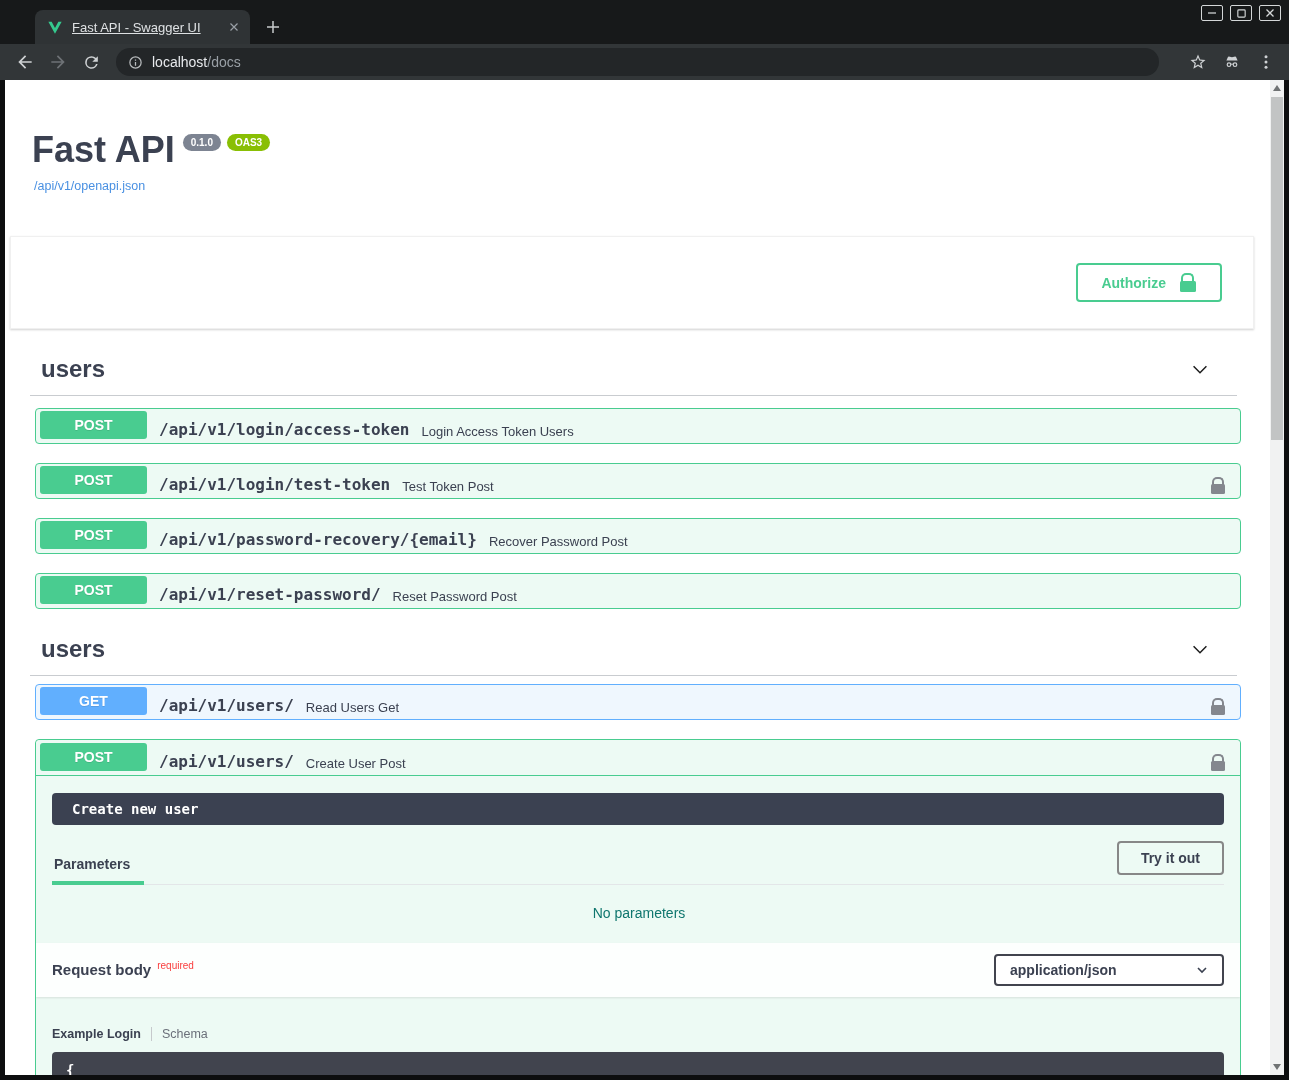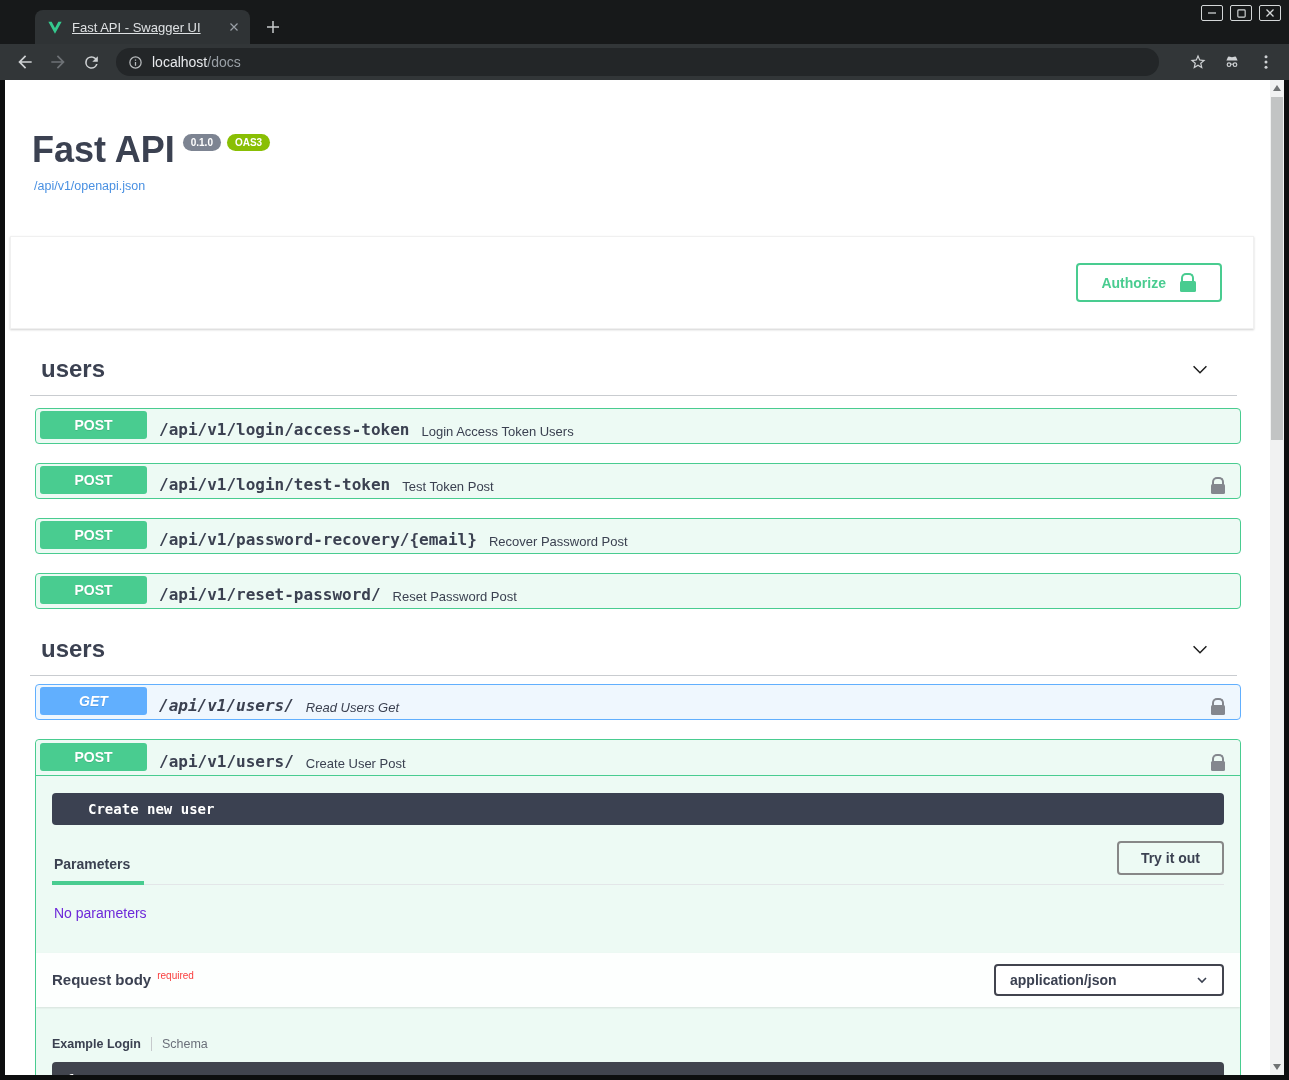--- a/index.html
+++ b/index.html
@@ -62,49 +62,49 @@
   
   .tag-header { display:flex; justify-content:space-between; align-items:center; margin:26px 33px 0 25px;
                 padding-bottom:12px; border-bottom:1px solid #c9ccd0; cursor:pointer; }
   .tag-header h3 { font-size:24px; font-weight:bold; color:#3b4151; margin-left:11px; }
   .chev { width:22px; height:22px; color:#1b1b1b; margin-right:26px; }
 
   .op-row { display:flex; align-items:flex-end; height:36px; border:1px solid; border-radius:4px;
             margin:0 29px 19px 30px; padding:0 14px 4px 4px; cursor:pointer; }
   .op-row.first { margin-top:12px; }
   .op-row.post, .opblock-open { background:#edfaf4; border-color:#49cc90; }
-  .op-row.get { background:#eff7fe; border-color:#61affe;font-style:italic; }
+  .op-row.get { background:#eff7fe; border-color:#61affe; }
   .method-badge { width:107px; height:28px; border-radius:3px; color:#fff; font-weight:bold; font-size:14px;
                   display:flex; align-items:center; justify-content:center; text-shadow:0 1px 0 rgba(0,0,0,.1); }
   .method-badge.post { background:#49cc90; }
   .method-badge.get { background:#61affe; }
   .op-path { font-family:"DejaVu Sans Mono", monospace; font-weight:bold; font-size:16px; color:#3b4151; margin-left:12px; }
   .op-summary { font-size:13px; color:#3b4151; margin-left:12px; }
   .lock { position:relative; display:inline-block; width:15px; height:17px; color:#84878e; margin-left:auto; }
   .lock::before { content:""; position:absolute; left:1px; top:0; width:8px; height:9px;
                   border:2.5px solid currentColor; border-bottom:none; border-radius:5px 5px 0 0; }
   .lock::after { content:""; position:absolute; left:0; bottom:0; width:14px; height:10px;
                  background:currentColor; border-radius:1.5px; }
   .lock.green { color:#49cc90; width:17px; height:19px; margin:0; }
   .lock.green::before { width:9px; height:10px; }
   .lock.green::after { width:16px; height:11px; }
 
   
   .opblock-open { margin:0 29px 0 30px; border:1px solid #49cc90; border-radius:4px; overflow:hidden; }
   .opblock-open .op-row { margin:0; border:none; border-bottom:1px solid #49cc90; border-radius:4px 4px 0 0; }
-  .desc-bar { margin:17px 16px 0; background:#3b4151; border-radius:4px; padding:8px 36px;
+  .desc-bar { margin:17px 16px 0; background:#3b4151; border-radius:4px; padding:8px 20px;
               color:#fff; font-family:"DejaVu Sans Mono", monospace; font-size:14px; font-weight:bold; }
   .params-header { display:flex; justify-content:space-between; align-items:center; margin:16px 16px 0;
                    border-bottom:1px solid #e3e6e8;gap:48px; }
   .params-title { position:relative; font-size:14px; font-weight:bold; color:#3b4151; padding:14px 14px 12px 2px; }
   .params-title::after { content:""; position:absolute; left:0; bottom:-1px; width:100%; height:4px; background:#49cc90; }
   .try-btn { border:2px solid #878787; border-radius:4px; background:transparent; color:#3b4151;
              font-size:14px; font-weight:bold; padding:7px 22px; margin-bottom:9px; cursor:pointer;
              font-family:"Liberation Sans", sans-serif; }
-  .no-params { font-size:14px; color:#6d28d9; margin:20px 16px 32px; padding-left:2px; }
+  .no-params { font-size:14px; color:#0f766e; margin:20px 16px 22px; padding-left:2px;text-align:center; }
   .section-header { background:rgba(255,255,255,.85); box-shadow:0 1px 2px rgba(0,0,0,.1);
                     display:flex; justify-content:space-between; align-items:center; padding:12px 16px; height:54px; }
   .rb-label { font-size:15px; font-weight:bold; color:#3b4151; }
   .required { color:#f93e3e; font-size:10px; margin-left:6px; position:relative; top:-6px; font-weight:normal; }
   .content-type { display:flex; align-items:center; justify-content:space-between; width:230px; background:#fff;
                   border:2px solid #41444e; border-radius:4px; padding:6px 12px 6px 14px; cursor:pointer; }
   .content-type span { font-size:14px; font-weight:bold; color:#3b4151; }
   .ct-chev { width:16px; height:16px; color:#3b4151; }
   .example-area { padding:30px 16px 0; }
   .model-tabs { display:flex; align-items:center; }

